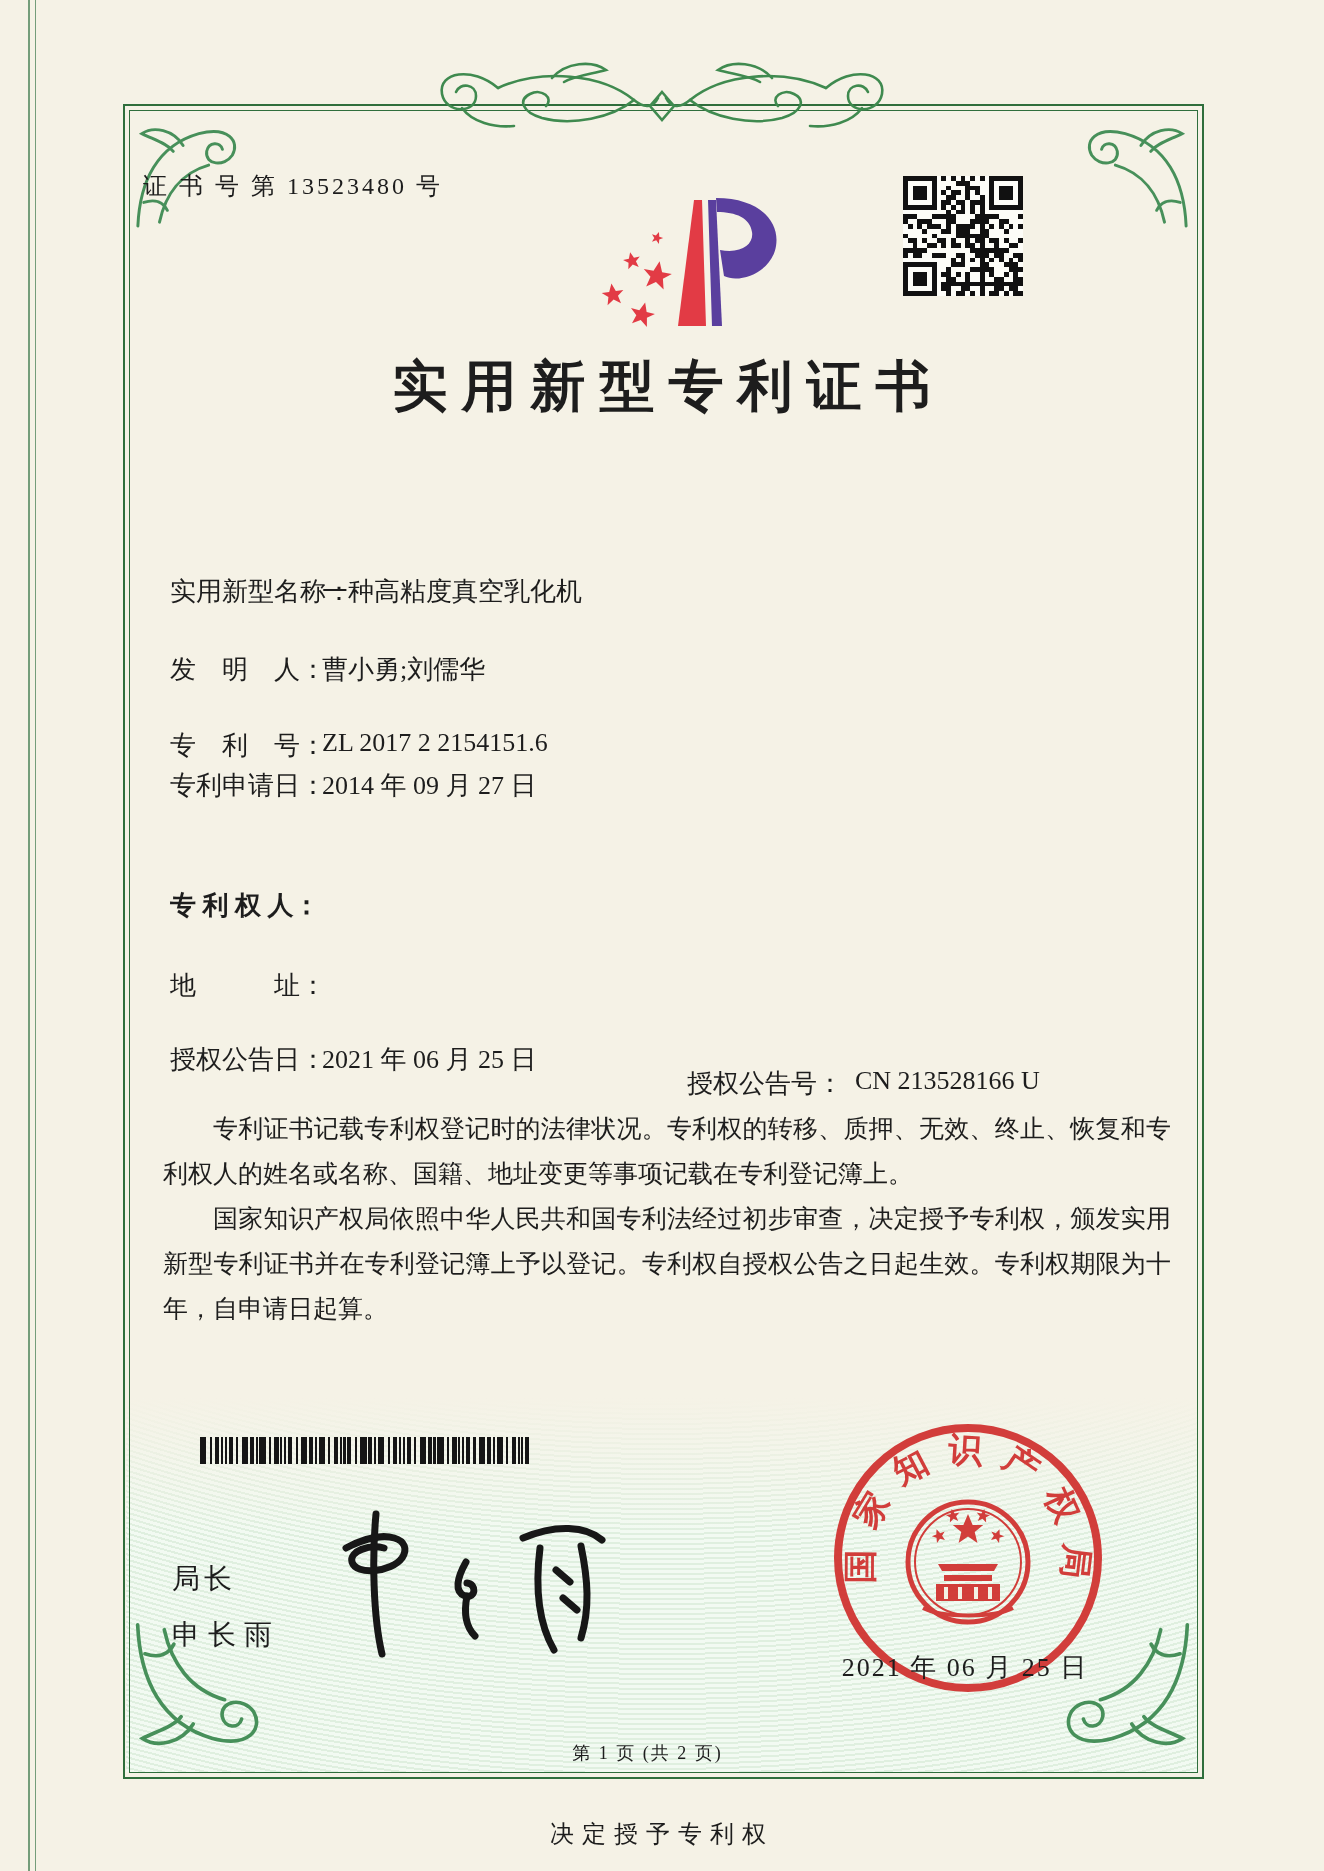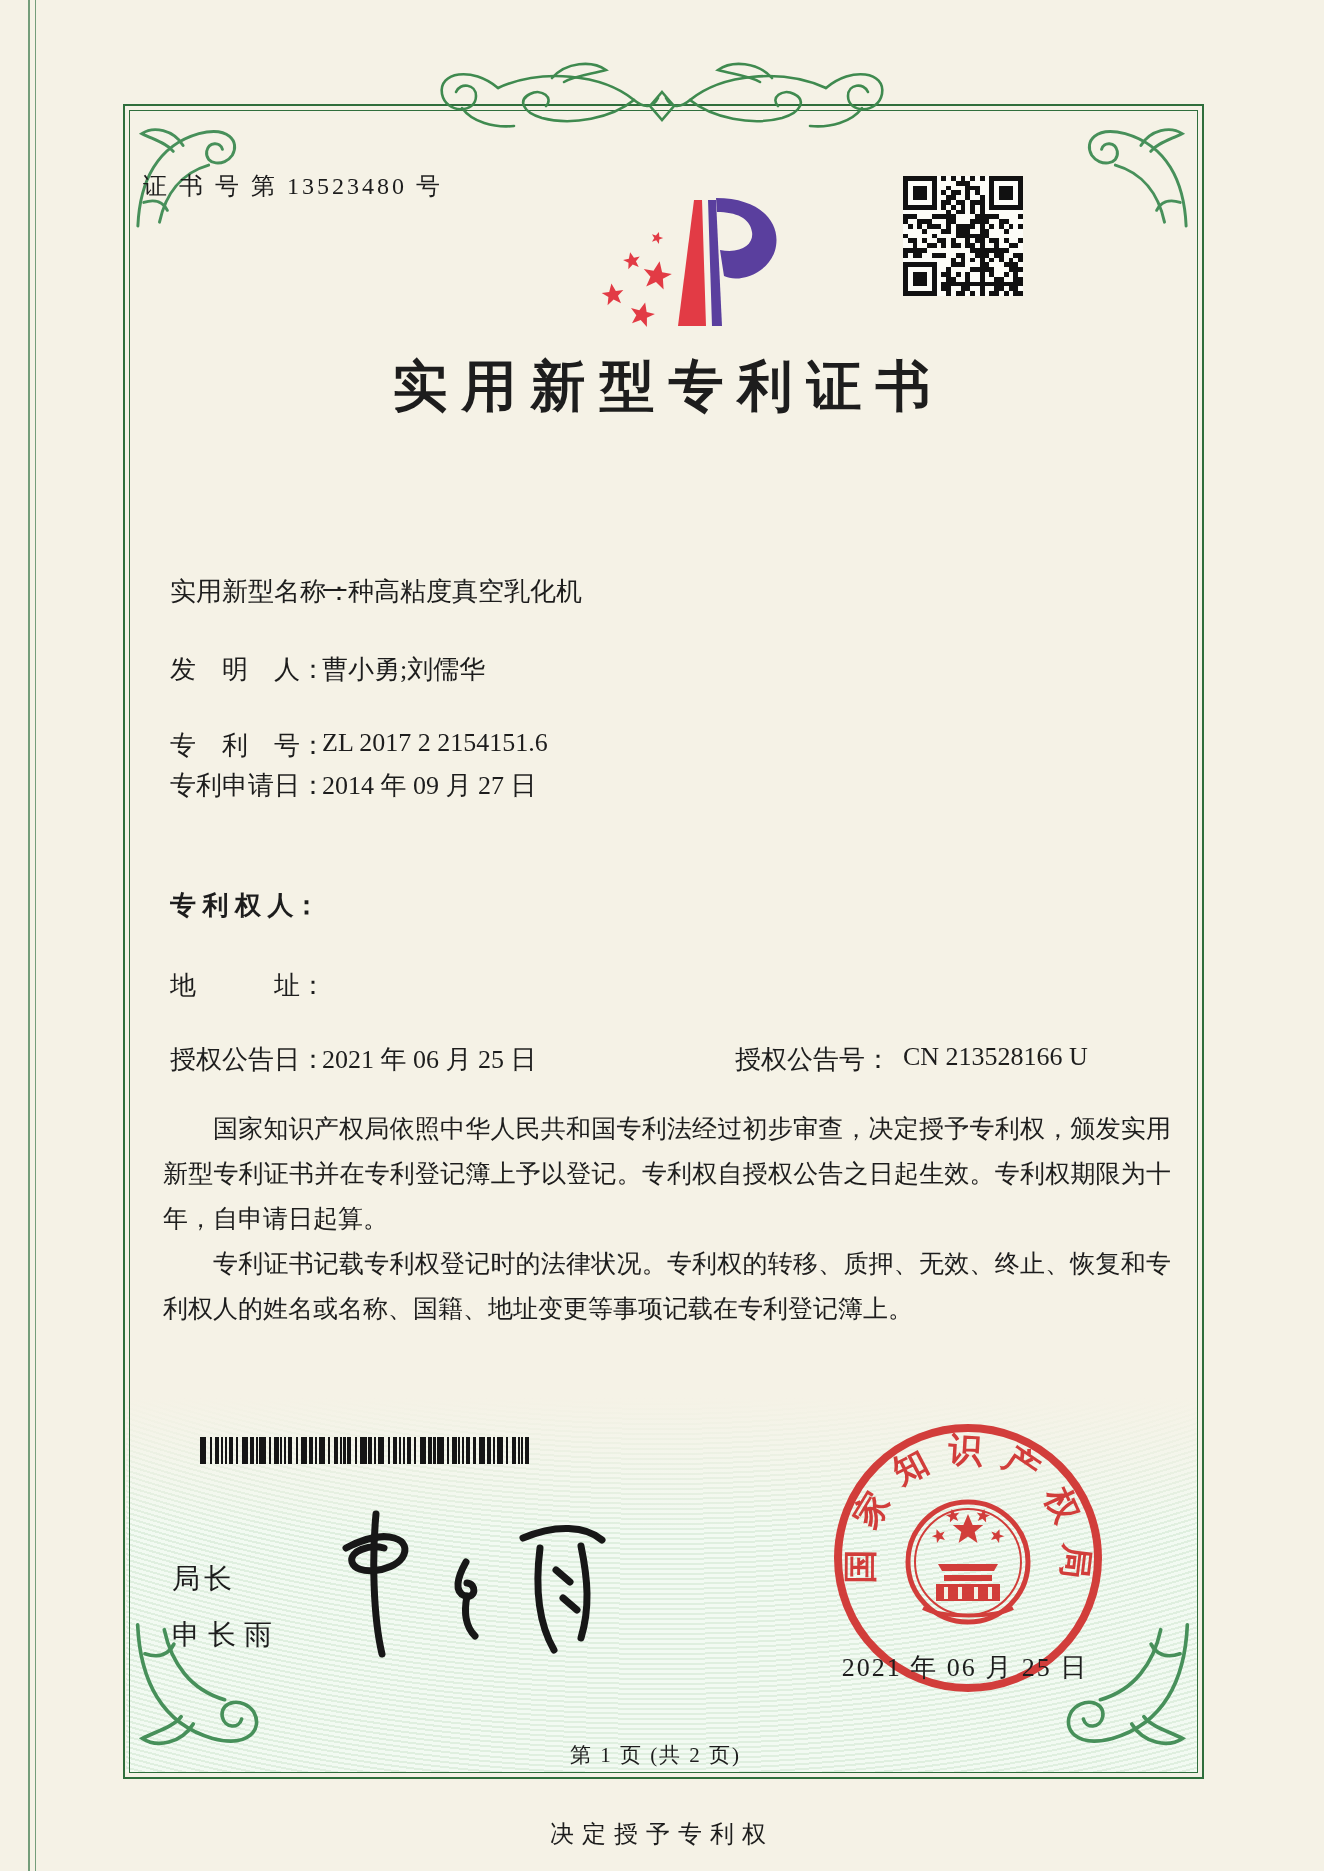--- a/index.html
+++ b/index.html
@@ -44,40 +44,40 @@
 
   .qr{left:903px;top:176px;width:120px;height:120px;background:#fdfdf8;}
 
   .title{left:123px;top:350px;width:1077px;text-align:center;
     font-size:55px;font-weight:700;letter-spacing:14px;padding-left:14px;box-sizing:border-box;}
 
   .frow{left:170px;height:36px;display:flex;font-size:26px;white-space:nowrap;}
   .flabel{display:inline-block;width:152px;white-space:pre;}
   .fvalue{display:inline-block;text-align:right;}
   .r1{top:574px;} .r2{top:652px;} .r3{top:728px;} .r4{top:768px;}
-  .r5{top:888px;font-weight:bold;} .r6{top:968px;} .r7{top:1042px;} .r8{top:1042px;left:687px;margin-left:48px;}
+  .r5{top:888px;font-weight:bold;} .r6{top:968px;} .r7{top:1042px;} .r8{top:1066px;left:687px;}
   .r8 .flabel{width:168px;}
 
   .body-text{left:163px;top:1106px;width:1008px;font-size:25px;line-height:45px;text-align:justify;}
   .body-text p{margin:0;text-indent:2em;}
 
   .barcode{left:200px;top:1437px;width:332px;height:27px;display:flex;align-items:stretch;overflow:hidden;}
   .barcode .b{background:#151515;height:100%;flex:none;}
   .barcode .g{background:transparent;height:100%;flex:none;}
 
   .signer-title{left:172px;top:1560px;font-size:28px;letter-spacing:4px;font-family:"Liberation Sans","DejaVu Sans",sans-serif;}
   .signer-name{left:172px;top:1616px;font-size:28px;letter-spacing:8px;font-family:"Liberation Sans","DejaVu Sans",sans-serif;}
 
   .sig{left:318px;top:1496px;width:300px;height:178px;}
   .sig path{stroke:#171717;fill:none;stroke-width:7;stroke-linecap:round;stroke-linejoin:round;}
 
   .seal{left:823px;top:1412px;width:290px;height:290px;opacity:.93;}
   .seal-date{left:795px;top:1650px;width:340px;text-align:center;font-size:26px;letter-spacing:2px;z-index:5;}
 
-  .pageno{left:117px;top:1741px;width:1077px;text-align:center;font-size:21px;letter-spacing:2px;}
+  .pageno{left:109px;top:1741px;width:1077px;text-align:center;font-size:18px;letter-spacing:2px;}
   .footer{left:0;top:1818px;width:1324px;text-align:center;font-size:24px;letter-spacing:8px;}
 </style>
 </head>
 <body>
 
 <div class="abs edge-line"></div>
 
 <div class="abs waves"></div>
 
 <div class="abs frame"></div>
@@ -405,22 +405,22 @@
 <div class="abs frow r7">
   <span class="flabel">授权公告日：</span>
   <span class="fvalue">2021 年 06 月 25 日</span>
 </div>
 <div class="abs frow r8">
   <span class="flabel">授权公告号：</span>
   <span class="fvalue">CN 213528166 U</span>
 </div>
 
 <div class="abs body-text">
+  <p>专利证书记载专利权登记时的法律状况。专利权的转移、质押、无效、终止、恢复和专利权人的姓名或名称、国籍、地址变更等事项记载在专利登记簿上。</p>
   <p>国家知识产权局依照中华人民共和国专利法经过初步审查，决定授予专利权，颁发实用新型专利证书并在专利登记簿上予以登记。专利权自授权公告之日起生效。专利权期限为十年，自申请日起算。</p>
-  <p>专利证书记载专利权登记时的法律状况。专利权的转移、质押、无效、终止、恢复和专利权人的姓名或名称、国籍、地址变更等事项记载在专利登记簿上。</p>
 </div>
 
 <div class="abs barcode" id="barcode">
     <div class="b" style="width:6.300000000000001px"></div>
     <div class="g" style="width:3.4px"></div>
     <div class="b" style="width:2.1px"></div>
     <div class="g" style="width:3.4px"></div>
     <div class="b" style="width:4.2px"></div>
     <div class="g" style="width:1.7px"></div>
     <div class="b" style="width:2.1px"></div>

